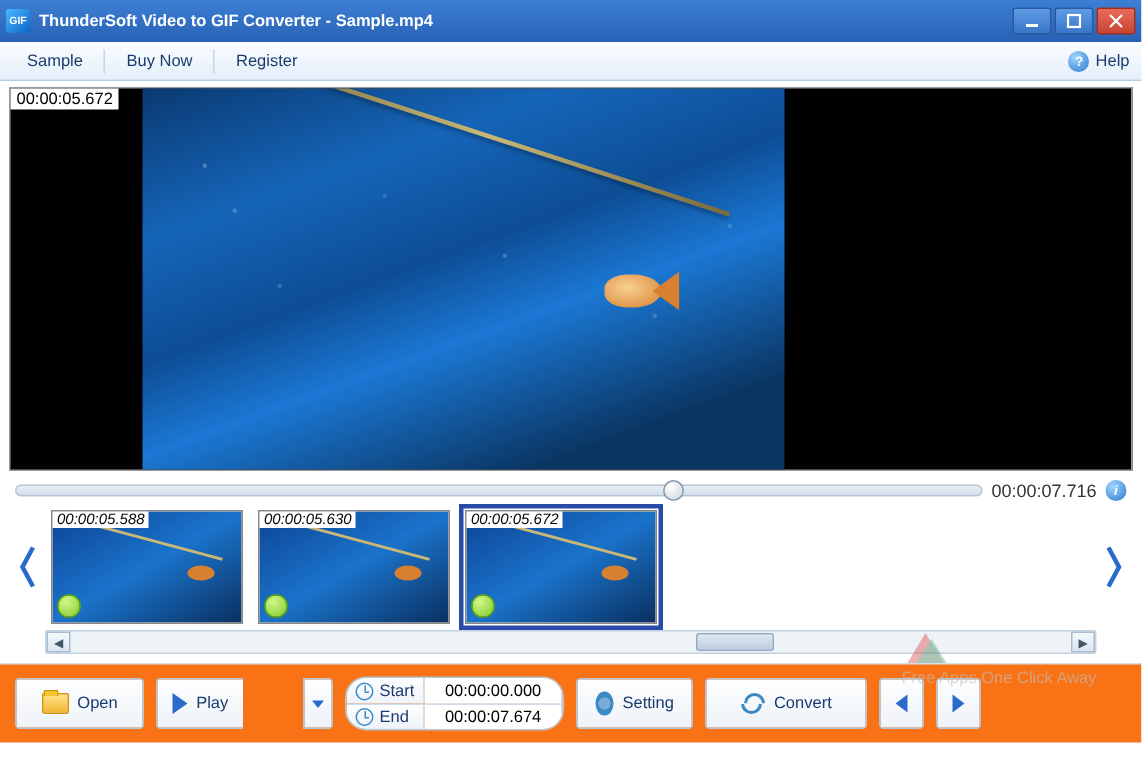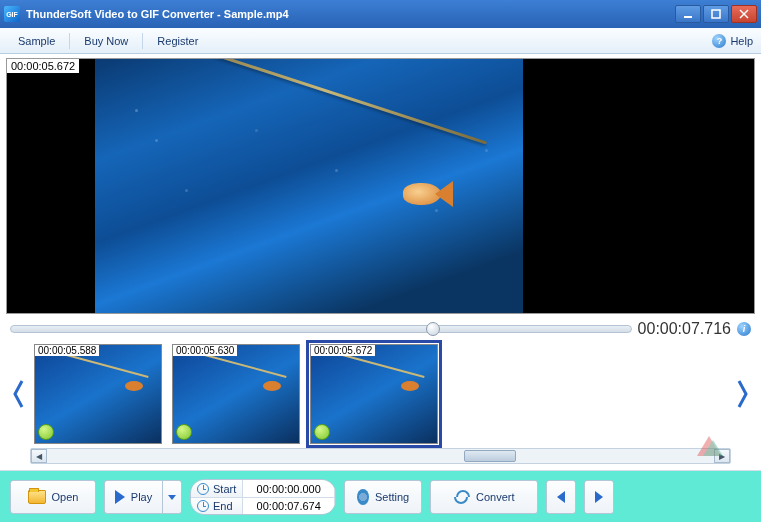--- a/index.html
+++ b/index.html
@@ -27,53 +27,53 @@
 .bubbles::before { width:3px; height:3px; left:40px; top:50px; box-shadow: 20px 30px 0 rgba(255,255,255,.2), 50px 80px 0 rgba(255,255,255,.18), 120px 20px 0 rgba(255,255,255,.15), 200px 60px 0 rgba(255,255,255,.2), 300px 100px 0 rgba(255,255,255,.18), 350px 40px 0 rgba(255,255,255,.15); }
 .rope { position:absolute; width:340px; height:3px; background: linear-gradient(90deg,#7a6a3a,#c9b878,#7a6a3a); top:30px; left:60px; transform: rotate(18deg); border-radius:2px; box-shadow: 0 2px 3px rgba(0,0,0,.3); }
 .fish { position:absolute; right:70px; top:120px; width:60px; height:30px; }
 .fish-body { width:38px; height:22px; background: radial-gradient(ellipse at 40% 40%, #f8d090, #d88030); border-radius: 50% 60% 60% 50%; position:absolute; left:10px; top:4px; }
 .fish-tail { width:18px; height:26px; background:#d88030; position:absolute; right:0; top:2px; clip-path: polygon(0 50%, 100% 0, 100% 100%); }
 .ts-overlay { position: absolute; left: 0; top: 0; background: #fff; color: #000; padding: 1px 4px; font-size: 11px; }
 
 .timeline-row { display: flex; align-items: center; padding: 6px 4px 4px 4px; gap: 6px; }
 .timeline { flex: 1; height: 8px; background: linear-gradient(#e8eef4,#d4dee8); border: 1px solid #b4c4d4; border-radius: 4px; position: relative; }
 .tl-knob { position: absolute; width: 14px; height: 14px; background: radial-gradient(circle at 35% 30%, #fff, #c8d4e0); border: 1px solid #8a9aad; border-radius: 50%; top: -4px; left: 67%; cursor: pointer; }
-.tl-time { font-size: 16px; color: #333; }
+.tl-time { font-size: 12px; color: #333; }
 .info-icon { width: 14px; height: 14px; border-radius: 50%; background: radial-gradient(circle at 35% 30%, #9fd4ff, #2a7acc); color: #fff; display: flex; align-items: center; justify-content: center; font-size: 9px; font-style: italic; font-weight: bold; cursor: pointer; }
 
 .thumbs-row { display: flex; align-items: center; padding: 2px 4px; gap: 6px; position: relative; }
 .nav-arrow { width: 18px; height: 36px; display: flex; align-items: center; justify-content: center; cursor: pointer; color: #2a6acc; }
 .thumbs { display: flex; gap: 10px; flex: 1; }
-.thumb { width: 128px; height: 100px; border: 1px solid #888; position: relative; background: linear-gradient(150deg, #0d4496, #1a73cb, #0a3060); cursor: pointer; }
+.thumb { width: 128px; height: 76px; border: 1px solid #888; position: relative; background: linear-gradient(150deg, #0d4496, #1a73cb, #0a3060); cursor: pointer; font-style: italic; }
 .thumb.sel { outline: 3px solid #2a4aa8; outline-offset: 1px; }
 .thumb-ts { position: absolute; left: 0; top: 0; background: #fff; color: #000; padding: 0 3px; font-size: 10px; }
 .thumb-badge { position: absolute; left: 3px; bottom: 3px; width: 16px; height: 16px; border-radius: 50%; background: radial-gradient(circle at 35% 30%, #d4f788, #7ec830); border: 1px solid #5aa010; }
 .thumb-rope { position:absolute; width:100px; height:2px; background:#c9b878; top:18px; left:15px; transform: rotate(15deg); }
 .thumb-fish { position:absolute; right:18px; top:36px; width:18px; height:10px; background:#d88030; border-radius:50%; }
 
 .hscroll-row { display: flex; align-items: center; padding: 2px 24px 6px 24px; }
 .hscroll { flex: 1; height: 16px; background: #eef3f8; border: 1px solid #c4d2e0; border-radius: 2px; display: flex; align-items: center; position: relative; }
 .hscroll-btn { width: 16px; height: 14px; background: linear-gradient(#f4f8fc,#dce6f0); border: 1px solid #a8bcd0; display: flex; align-items: center; justify-content: center; cursor: pointer; font-size: 8px; color: #456; }
 .hscroll-thumb { position: absolute; left: 62%; width: 52px; height: 12px; top: 1px; background: linear-gradient(#dfe9f2,#bccdde); border: 1px solid #93a9c0; border-radius: 2px; cursor: pointer; }
 
 .watermark { position: absolute; right: 30px; bottom: 64px; text-align: left; pointer-events: none; opacity: 0.6; }
 .wm-logo { display:inline-block; width:32px; height:28px; margin-right:6px; vertical-align:middle; }
 .wm-title { font-size: 20px; color: #a8a8a8; letter-spacing: 1px; vertical-align:middle; font-weight: 300; }
 .wm-sub { font-size: 11px; color: #bfbfbf; margin-top: 2px; }
 
-.footer { border-top: 1px solid #d6e0ea; padding: 8px 10px; display: flex; align-items: center; gap: 8px; background: #5eead4; }
+.footer { border-top: 1px solid #d6e0ea; padding: 8px 10px; display: flex; align-items: center; gap: 8px; background: #f97316; }
 .btn { height: 34px; background: linear-gradient(#fdfeff,#eef3f8); border: 1px solid #b4c6d8; border-radius: 3px; display: flex; align-items: center; justify-content: center; padding: 0 12px; gap: 6px; cursor: pointer; color: #1a3a6e; }
 .btn-open { width: 86px; }
 .btn-play-main { width: 58px; border-radius: 3px 0 0 3px; border-right: none; }
 .btn-play-dd { width: 20px; border-radius: 0 3px 3px 0; padding: 0; }
 .btn-crop { width: 80px; }
 .btn-setting { width: 78px; }
 .btn-convert { width: 108px; }
 .btn-small { width: 30px; padding: 0; }
-.play-group { display: flex; }
+.play-group { display: flex; gap: 40px; }
 
 .time-grid { display: grid; grid-template-columns: auto auto; grid-template-rows: 17px 17px; border: 1px solid #b4c6d8; border-radius: 14px; overflow: hidden; }
 .tg-cell { display: flex; align-items: center; padding: 0 6px; background: linear-gradient(#fdfeff,#eef3f8); border-right: 1px solid #d0dce8; gap: 4px; color: #1a3a6e; cursor: pointer; }
 .tg-cell.r2 { border-top: 1px solid #d0dce8; }
 .tg-val { width: 92px; justify-content: center; background: #fff; cursor: text; color: #000; }
 .clock-icon { width: 12px; height: 12px; border-radius: 50%; border: 1.5px solid #3a8ac8; position: relative; }
 .clock-icon::before { content:''; position:absolute; width:1px; height:4px; background:#3a8ac8; left:4.5px; top:1px; }
 .clock-icon::after { content:''; position:absolute; width:3px; height:1px; background:#3a8ac8; left:5px; top:5px; }
 
 .ico-folder { width:18px; height:14px; background: linear-gradient(#ffe28a,#f2b733); border-radius: 1px 1px 2px 2px; position:relative; border:1px solid #d4950a; }
@@ -194,20 +194,21 @@
       <div style="flex:1"></div>
       <div class="hscroll-btn">▶</div>
     </div>
   </div>
 
   <div class="watermark">
     <svg class="wm-logo" viewBox="0 0 32 28">
         <polygon points="4,26 16,6 28,26" fill="#d44" opacity=".7"></polygon>
         <polygon points="10,26 20,10 30,26" fill="#4a8" opacity=".7"></polygon>
       </svg>
+    <div class="wm-sub">Free Apps One Click Away</div>
   </div>
 </div>
 
 <div class="footer">
   <div class="btn btn-open">
     <span class="ico-folder"></span>
     <span>Open</span>
   </div>
 
   <div class="play-group">

